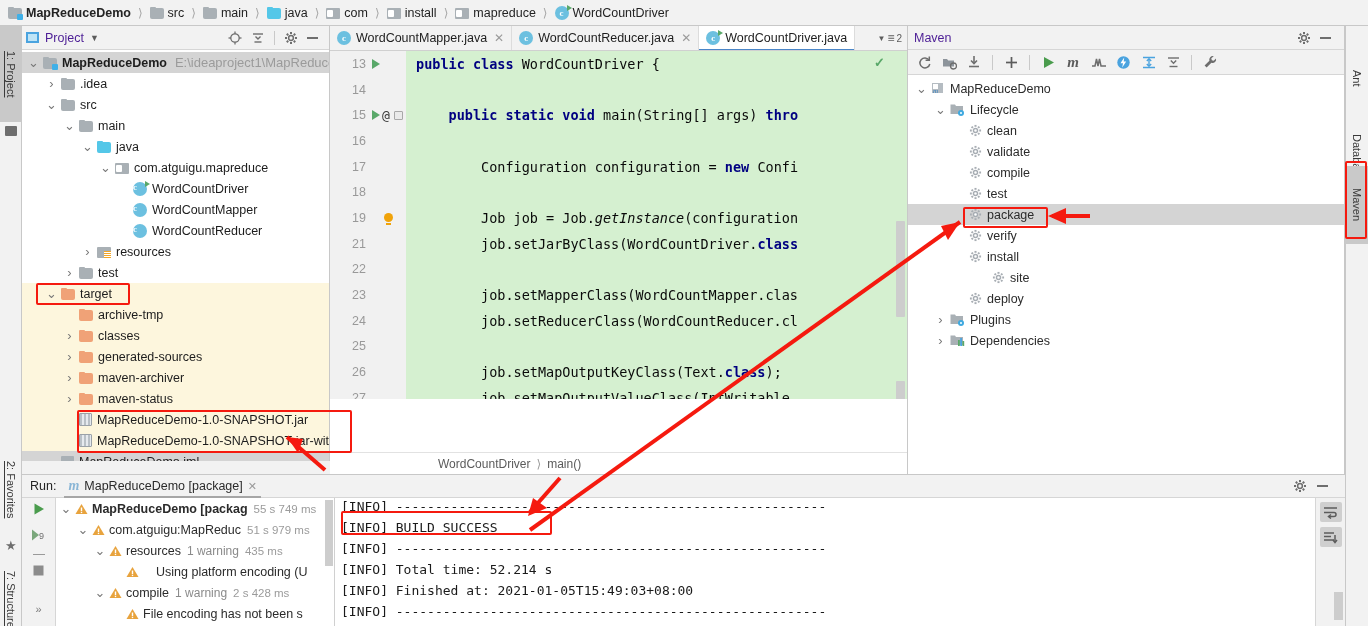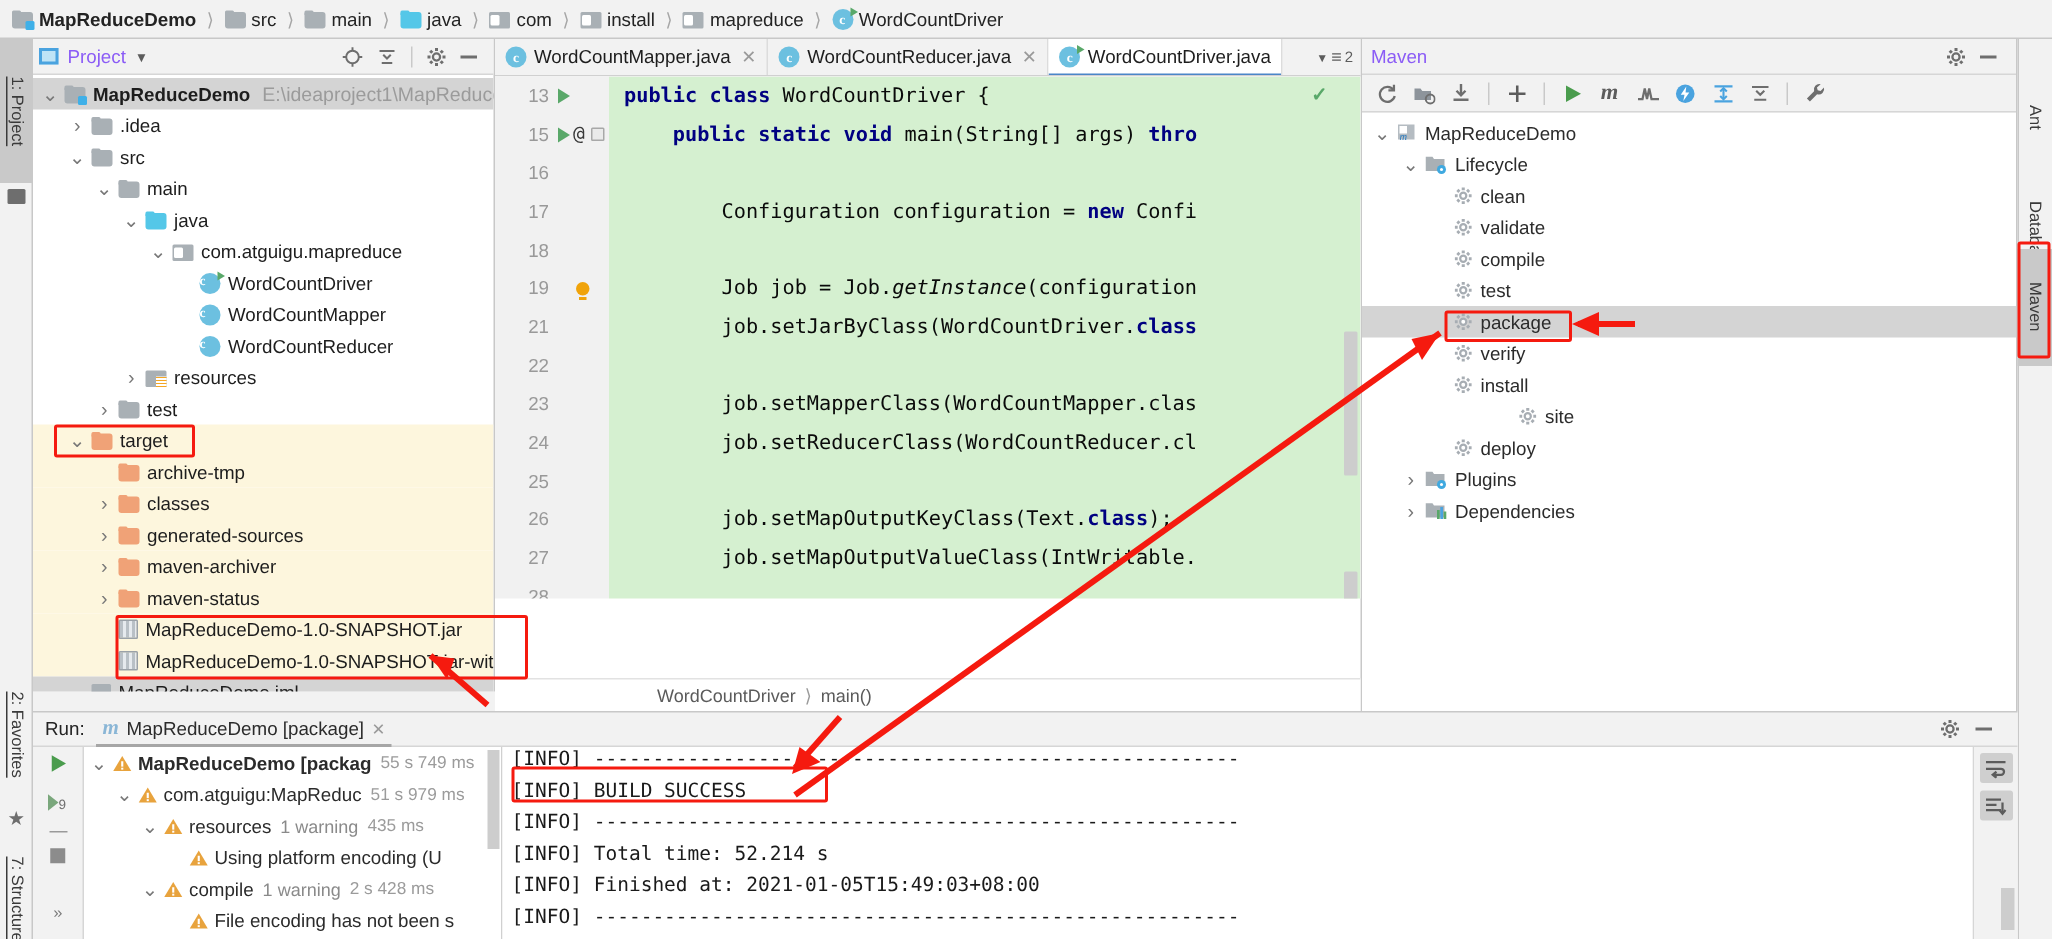--- a/index.html
+++ b/index.html
@@ -77,21 +77,21 @@
 
   
   .projpanel {
     position:absolute; left:22px; top:26px; width:308px; height:435px;
     background:#fff; border-right:1px solid #c8c8c8;
   }
   .panel-head {
     height:24px; background:#f2f2f2; border-bottom:1px solid #d6d6d6;
     display:flex; align-items:center; padding:0 4px; gap:6px;
   }
-  .panel-title { font-size:12.5px; color:#8b5cf6; }
+  .panel-title { font-size:12.5px; color:#4c1d95; }
   .head-icons { margin-left:auto; display:flex; align-items:center; gap:9px; padding-right:4px; }
   .hicon { width:14px; height:14px; position:relative; color:#6e6e6e; display:inline-block; }
   .tree { padding-top:2px; font-size:12.5px; color:#1d1d1d; overflow:hidden; height:411px; position:relative;}
   .row { height:21px; display:flex; align-items:center; white-space:nowrap; position:relative; }
   .row .arrow {
     width:11px; height:11px; color:#787878; font-size:9px;
     display:inline-flex; align-items:center; justify-content:center; flex:none;
   }
   .row .lbl { margin-left:5px; }
   .row.sel { background:#d4d4d4; }
@@ -454,20 +454,21 @@
           <span style="font-size:12px;">≡</span>
         <span style="font-size:10px;">2</span>
       </div>
     </div>
 
     <div class="codearea">
       <div class="gutter"></div>
       <div class="codebg"></div>
       <div class="codelines" id="code-lines">
           <div class="cl"><span class="num">13</span><span class="gicon"><span class="runtri"></span></span><span class="txt"><span class="kw">public</span> <span class="kw">class</span> WordCountDriver {</span></div>
+          <div class="cl"><span class="num">14</span><span class="gicon"></span><span class="txt"></span></div>
           <div class="cl"><span class="num">15</span><span class="gicon"><span class="runtri"></span><span style="color:#3a3a3a;font-family:'DejaVu Sans Mono',monospace;font-size:13px;">@</span><span class="fold" style="margin-left:2px;"></span></span><span class="txt">    <span class="kw">public</span> <span class="kw">static</span> <span class="kw">void</span> main(String[] args) <span class="kw">thro</span></span></div>
           <div class="cl"><span class="num">16</span><span class="gicon"></span><span class="txt"></span></div>
           <div class="cl"><span class="num">17</span><span class="gicon"></span><span class="txt">        Configuration configuration = <span class="kw">new</span> Confi</span></div>
           <div class="cl"><span class="num">18</span><span class="gicon"></span><span class="txt"></span></div>
           <div class="cl"><span class="num">19</span><span class="gicon"><span style="margin-left:12px;" class="bulb"></span></span><span class="txt">        Job job = Job.<span class="it">getInstance</span>(configuration</span></div>
           <div class="cl"><span class="num">21</span><span class="gicon"></span><span class="txt">        job.setJarByClass(WordCountDriver.<span class="kw">class</span></span></div>
           <div class="cl"><span class="num">22</span><span class="gicon"></span><span class="txt"></span></div>
           <div class="cl"><span class="num">23</span><span class="gicon"></span><span class="txt">        job.setMapperClass(WordCountMapper.clas</span></div>
           <div class="cl"><span class="num">24</span><span class="gicon"></span><span class="txt">        job.setReducerClass(WordCountReducer.cl</span></div>
           <div class="cl"><span class="num">25</span><span class="gicon"></span><span class="txt"></span></div>
@@ -710,21 +711,21 @@
                 <line x1="1" y1="7" x2="3" y2="7"></line>
                 <line x1="11" y1="7" x2="13" y2="7"></line>
                 <line x1="2.8" y1="2.8" x2="4.2" y2="4.2"></line>
                 <line x1="9.8" y1="9.8" x2="11.2" y2="11.2"></line>
                 <line x1="11.2" y1="2.8" x2="9.8" y2="4.2"></line>
                 <line x1="4.2" y1="9.8" x2="2.8" y2="11.2"></line>
               </g>
             </svg></span>
           <span class="lbl">install</span>
         </div>
-        <div class="row" style="padding-left: 69px; margin-left: 20px;">
+        <div class="row" style="padding-left: 69px;">
           <span class="arrow"></span>
           <span style="flex: 0 0 auto; display: inline-block; width: 13px; height: 13px; margin-left: 4px;"><svg width="13" height="13" viewBox="0 0 14 14">
               <circle cx="7" cy="7" r="2.2" fill="#fff" stroke="#a7adb3" stroke-width="1.6"></circle>
               <g stroke="#a7adb3" stroke-width="2.2">
                 <line x1="7" y1="1" x2="7" y2="3"></line>
                 <line x1="7" y1="11" x2="7" y2="13"></line>
                 <line x1="1" y1="7" x2="3" y2="7"></line>
                 <line x1="11" y1="7" x2="13" y2="7"></line>
                 <line x1="2.8" y1="2.8" x2="4.2" y2="4.2"></line>
                 <line x1="9.8" y1="9.8" x2="11.2" y2="11.2"></line>
@@ -870,21 +871,21 @@
             <span class="warncount">1 warning</span>
             <span class="time">435 ms</span>
           </div>
           <div class="rt-row" style="padding-left: 55px;">
             <span class="arrow"></span>
             <span style="flex: 0 0 auto; display: inline-block; width: 13px; height: 12px; margin-left: 3px;"><svg width="13" height="12" viewBox="0 0 13 12">
                 <polygon points="6.5,1 12.5,11 0.5,11" fill="#e8a33d"></polygon>
                 <rect x="5.8" y="4.5" width="1.4" height="3.6" fill="#fff"></rect>
                 <rect x="5.8" y="8.8" width="1.4" height="1.3" fill="#fff"></rect>
               </svg></span>
-            <span style="margin-left: 4px;">Using platform encoding (U</span>
+            <span style="margin-left: 17px;">Using platform encoding (U</span>
           </div>
           <div class="rt-row" style="padding-left: 38px;">
             <span class="arrow" style="font-size: 13px; line-height: 6px;">⌄</span>
             <span style="flex: 0 0 auto; display: inline-block; width: 13px; height: 12px; margin-left: 3px;"><svg width="13" height="12" viewBox="0 0 13 12">
                 <polygon points="6.5,1 12.5,11 0.5,11" fill="#e8a33d"></polygon>
                 <rect x="5.8" y="4.5" width="1.4" height="3.6" fill="#fff"></rect>
                 <rect x="5.8" y="8.8" width="1.4" height="1.3" fill="#fff"></rect>
               </svg></span>
             <span style="margin-left: 4px;">compile</span>
             <span class="warncount">1 warning</span>

